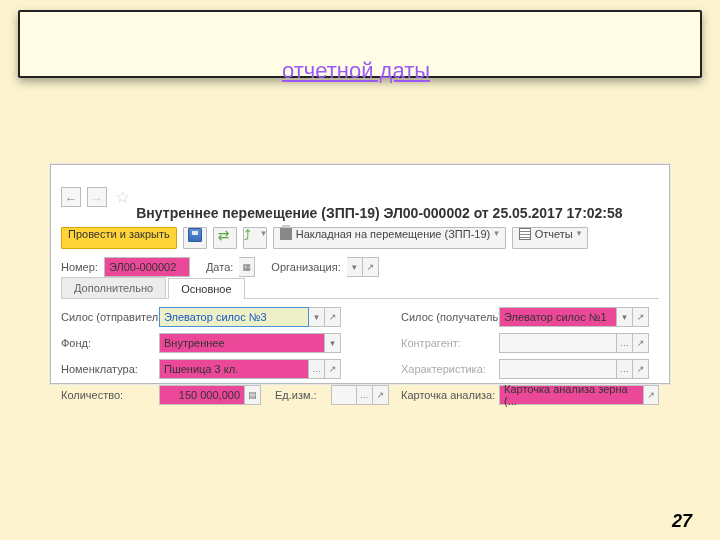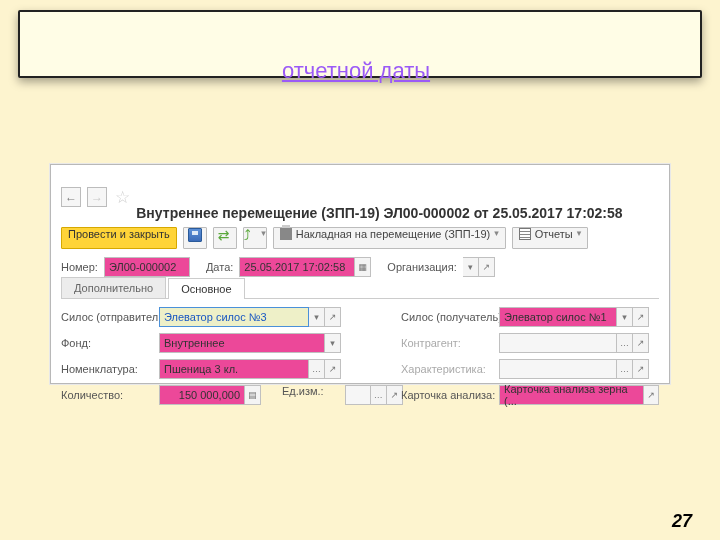--- a/index.html
+++ b/index.html
@@ -217,23 +217,20 @@
       </div>
     </div>
 
     <div class="form-row">
       <span class="label">Номер:</span>
       <div class="input" style="width:86px">
         <span>ЭЛ00-000002</span>
       </div>
       <span class="label" style="margin-left:10px">Дата:</span>
       <div class="input-group">
-        <div class="input" style="width:116px">
-          <span>25.05.2017 17:02:58</span>
-        </div>
         <div class="adorn">
             <span>▦</span>
           </div>
       </div>
       <span class="label" style="margin-left:10px">Организация:</span>
       <div class="input-group">
         <div class="adorn">
             <span>▾</span>
           </div>
         <div class="adorn">
@@ -307,21 +304,21 @@
       <span class="label disabled-label">Характеристика:</span>
       <div class="input-group">
         <div class="input" style="width:118px;background:#f6f6f6"></div>
         <div class="adorn">…</div>
         <div class="adorn">
             <span>↗</span>
           </div>
       </div>
 
       <span class="label">Количество:</span>
-      <div style="display:flex;gap:21px">
+      <div style="display:flex;align-items:center;gap:14px">
         <div class="input-group">
           <div class="input text-right" style="width:86px">
             <span style="width:100%;text-align:right">150 000,000</span>
           </div>
           <div class="adorn">
               <span>▤</span>
             </div>
         </div>
         <span class="label">Ед.изм.:</span>
         <div class="input-group">

